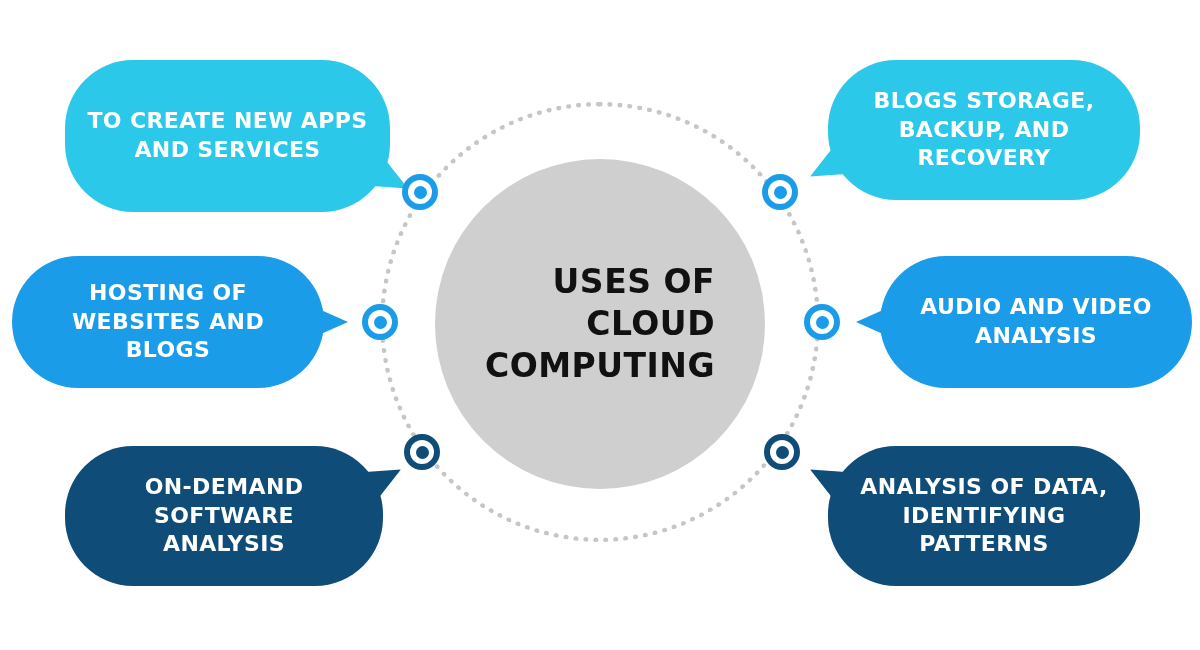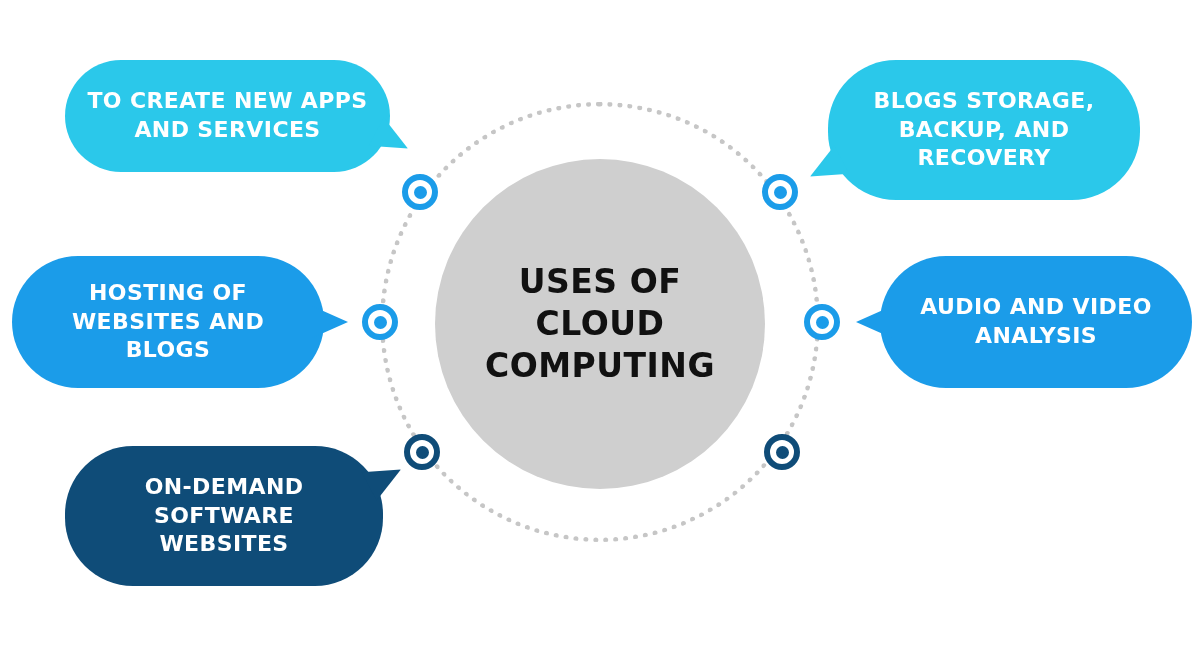--- a/index.html
+++ b/index.html
@@ -29,21 +29,21 @@
     background: #cfcfcf;
     border-radius: 50%;
     display: flex;
     align-items: center;
     justify-content: center;
   }
   .center-title {
     font-size: 33px;
     font-weight: 700;
     color: #111111;
-    text-align: center;
+    text-align: right;
     line-height: 1.28;
     letter-spacing: 0.5px;
     white-space: pre-line;
   }
 
   
   .bubble {
     position: absolute;
     border-radius: 68px;
     display: flex;
@@ -63,21 +63,21 @@
   .tail {
     position: absolute;
     width: 36px; height: 32px;
     clip-path: polygon(0 0, 100% 50%, 0 100%);
   }
 
   .cyan { background: #2bc8ea; }
   .blue { background: #1b9ce9; }
   .navy { background: #0f4c78; }
 
-  .b1 { left: 65px;  top: 60px;  width: 325px; height: 112px; align-items: center; }
+  .b1 { left: 65px;  top: 60px;  width: 325px; height: 152px; align-items: center; }
   .b1 .tail { background: #2bc8ea; right: -20px; bottom: 16px; transform: rotate(28deg); }
 
   .b2 { left: 828px; top: 60px;  width: 312px; height: 140px; }
   .b2 .tail { background: #2bc8ea; left: -20px; bottom: 16px; transform: rotate(152deg); }
 
   .b3 { left: 12px;   top: 256px; width: 312px; height: 132px; }
   .b3 .tail { background: #1b9ce9; right: -24px; top: calc(50% - 16px); transform: rotate(0deg); }
 
   .b4 { left: 880px; top: 256px; width: 312px; height: 132px; }
   .b4 .tail { background: #1b9ce9; left: -24px; top: calc(50% - 16px); transform: rotate(180deg); }
@@ -148,23 +148,29 @@
   <div class="bubble blue b4">
     <div class="tail"></div>
     <div class="label">AUDIO AND VIDEO
 ANALYSIS</div>
   </div>
 
   <div class="bubble navy b5">
     <div class="tail"></div>
     <div class="label">ON-DEMAND
 SOFTWARE
-WEBSITES</div>
+ANALYSIS</div>
   </div>
 
+  <div class="bubble navy b6">
+    <div class="tail"></div>
+    <div class="label">ANALYSIS OF DATA,
+IDENTIFYING
+PATTERNS</div>
+  </div>
 
   <div class="ring ring-blue r-tl">
       <div class="ring-dot"></div>
     </div>
   <div class="ring ring-blue r-tr">
       <div class="ring-dot"></div>
     </div>
   <div class="ring ring-blue r-ml">
       <div class="ring-dot"></div>
     </div>

